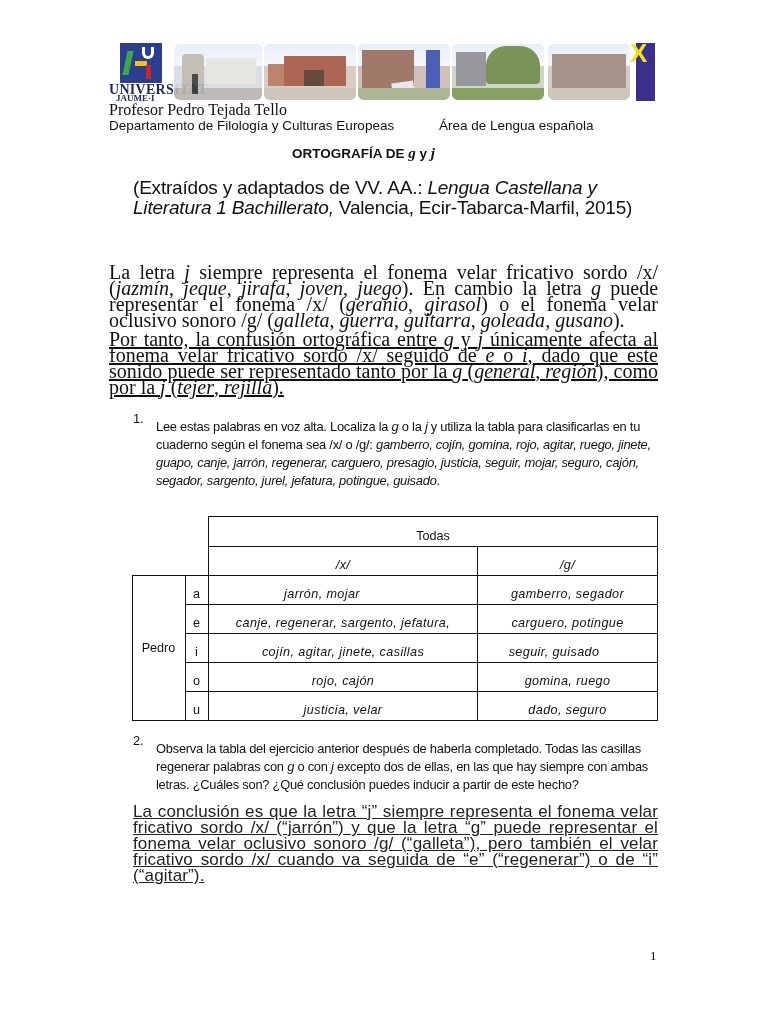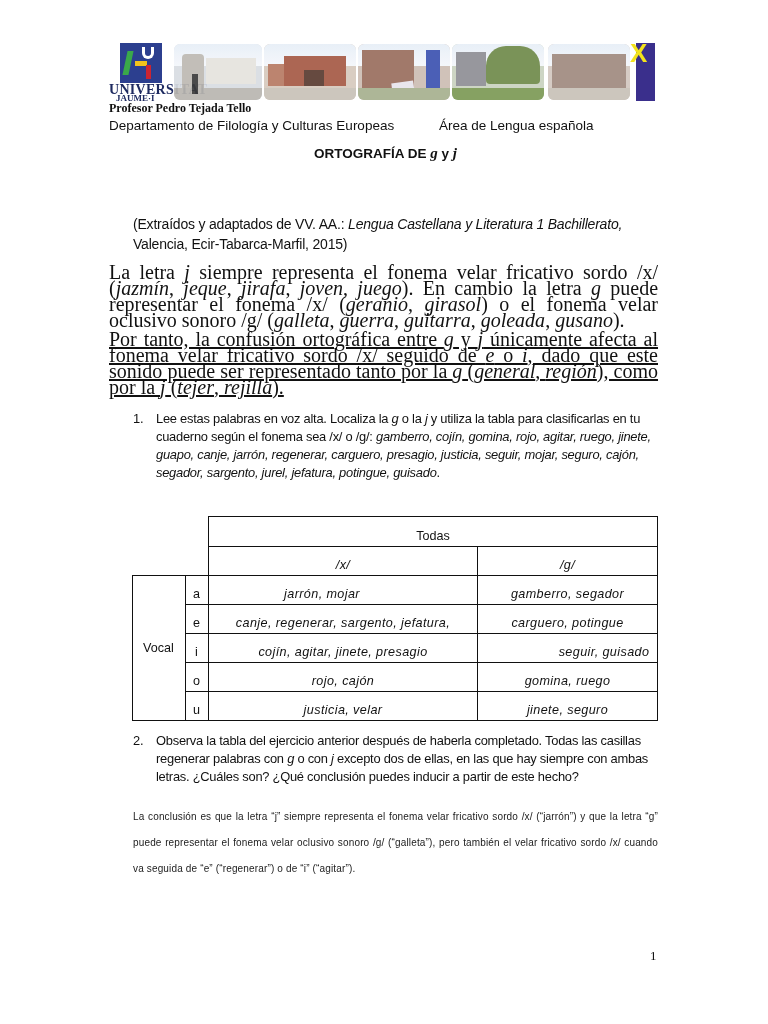--- a/index.html
+++ b/index.html
@@ -16,39 +16,39 @@
   .logo-u { left: 22px; top: 4px; width: 12px; height: 12px; border: 3px solid #ffffff; border-top: none; border-radius: 0 0 7px 7px; box-sizing: border-box; }
   .uni-text { left: 109px; top: 85px; font-size: 14px; line-height: 9px; font-weight: bold; color: #1e2a60; letter-spacing: 0.3px; }
   .uni-text2 { left: 116px; top: 94px; font-size: 9px; line-height: 9px; font-weight: bold; color: #1e2a60; }
   .photo { top: 44px; height: 56px; border-radius: 6px; opacity: 0.92; }
   .photo .sky { position: absolute; left: 0; top: 0; right: 0; height: 40%; background: linear-gradient(#e7eef7, #f4f7fb); border-radius: 6px 6px 0 0; }
   .photo .bldg { position: absolute; }
   .photo .ground { position: absolute; left: 0; right: 0; bottom: 0; height: 22%; background: #c8c2b8; border-radius: 0 0 6px 6px; }
   .anniv { left: 636px; top: 43px; width: 19px; height: 58px; background: #3a2f8c; }
   .anniv-x { left: 630px; top: 40px; font-size: 26px; line-height: 26px; font-weight: bold; color: #f3e21c; }
 
-  .prof { left: 109px; top: 101px; font-size: 12px; font-weight: bold; }
+  .prof { left: 109px; top: 101px; font-size: 16px; font-weight: normal; }
   .dept { left: 109px; top: 118px; font-size: 13.5px; }
   .area { left: 439px; top: 118px; font-size: 13.5px; }
 
-  .title { left: 292px; top: 145px; font-size: 13.5px; font-weight: bold; margin-left: 22px; }
+  .title { left: 292px; top: 145px; font-size: 13.5px; font-weight: bold; }
   .title i { font-family: "Liberation Serif", serif; font-size: 15px; }
-  .source { left: 133px; top: 178px; width: 530px; font-size: 14px; line-height: 20px; letter-spacing: -0.2px; margin-top: 36px; }
+  .source { left: 133px; top: 178px; width: 530px; font-size: 19px; line-height: 20px; letter-spacing: -0.2px; }
 
   .para { left: 109px; width: 549px; font-size: 20px; line-height: 16px; text-align: justify; margin-top: 16px; }
   .para1 { top: 248px; }
   .para2 { top: 315px; text-decoration: underline; }
 
   .q { left: 133px; width: 525px; font-size: 12.9px; line-height: 18px; letter-spacing: -0.25px; }
   .q-num { position: absolute; left: 0; top: 0; }
-  .q-body { margin-left: 23px; }
+  .q-body { margin-left: 23px; margin-top: 8px; }
   .q1 { top: 410px; }
   .q2 { top: 732px; }
 
-  .answer { left: 133px; top: 804px; width: 525px; font-size: 10px; line-height: 26px; text-align: justify; letter-spacing: 0.15px; color: #222; }
+  .answer { left: 133px; top: 804px; width: 525px; font-size: 17px; line-height: 16px; text-align: justify; letter-spacing: 0.15px; color: #222; text-decoration: underline; }
 
   .pagenum { left: 650px; top: 948px; font-size: 13px; }
 
   
   .tbl { font-family: "Liberation Sans", sans-serif; font-size: 12.6px; }
   .cell { position: absolute; box-sizing: border-box; display: flex; align-items: flex-end; justify-content: center; padding-bottom: 3px; }
   .line { position: absolute; background: #111; }
   .it { font-style: italic; letter-spacing: 0.4px; }
 </style>
 </head>
@@ -133,46 +133,46 @@
   <div class="line" style="left:132px;top:575px;width:1px;height:146px;"></div>
   <div class="line" style="left:185px;top:575px;width:1px;height:146px;"></div>
   <div class="line" style="left:208px;top:516px;width:1px;height:205px;"></div>
   <div class="line" style="left:477px;top:546px;width:1px;height:175px;"></div>
   <div class="line" style="left:657px;top:516px;width:1px;height:205px;"></div>
 
   <div class="cell" style="left:208px;top:516px;width:450px;height:30px;">Todas</div>
   <div class="cell it" style="left:208px;top:546px;width:270px;height:29px;">/x/</div>
   <div class="cell it" style="left:477px;top:546px;width:181px;height:29px;">/g/</div>
 
-  <div class="cell" style="left:132px;top:575px;width:53px;height:146px;align-items:center;padding-bottom:0;">Vocal</div>
+  <div class="cell" style="left:132px;top:575px;width:53px;height:146px;align-items:center;padding-bottom:0;">Pedro</div>
 
   <div>
     <div class="cell" style="left:185px;top:575px;width:23px;height:29px;">a</div>
     <div class="cell it" style="left:208px;top:575px;width:228px;height:29px;">jarrón, mojar</div>
     <div class="cell it" style="left:477px;top:575px;width:181px;height:29px;">gamberro, segador</div>
   </div>
   <div>
     <div class="cell" style="left:185px;top:604px;width:23px;height:29px;">e</div>
     <div class="cell it" style="left:208px;top:604px;width:270px;height:29px;">canje, regenerar, sargento, jefatura,</div>
     <div class="cell it" style="left:477px;top:604px;width:181px;height:29px;">carguero, potingue</div>
   </div>
   <div>
     <div class="cell" style="left:185px;top:633px;width:23px;height:29px;">i</div>
-    <div class="cell it" style="left:208px;top:633px;width:270px;height:29px;">cojín, agitar, jinete, presagio</div>
-    <div class="cell it" style="left:502px;top:633px;width:204px;height:29px;">seguir, guisado</div>
+    <div class="cell it" style="left:208px;top:633px;width:270px;height:29px;">cojín, agitar, jinete, casillas</div>
+    <div class="cell it" style="left:452px;top:633px;width:204px;height:29px;">seguir, guisado</div>
   </div>
   <div>
     <div class="cell" style="left:185px;top:662px;width:23px;height:29px;">o</div>
     <div class="cell it" style="left:208px;top:662px;width:270px;height:29px;">rojo, cajón</div>
     <div class="cell it" style="left:477px;top:662px;width:181px;height:29px;">gomina, ruego</div>
   </div>
   <div>
     <div class="cell" style="left:185px;top:691px;width:23px;height:29px;">u</div>
     <div class="cell it" style="left:208px;top:691px;width:270px;height:29px;">justicia, velar</div>
-    <div class="cell it" style="left:477px;top:691px;width:181px;height:29px;">jinete, seguro</div>
+    <div class="cell it" style="left:477px;top:691px;width:181px;height:29px;">dado, seguro</div>
   </div>
 </div>
 
 <div class="abs q q2 sans">
   <span class="q-num">2.</span>
   <div class="q-body"><span>Observa la tabla del ejercicio anterior después de haberla completado. Todas las casillas regenerar palabras con </span><i>g</i><span> o con </span><i>j</i><span> excepto dos de ellas, en las que hay siempre con ambas letras. ¿Cuáles son? ¿Qué conclusión puedes inducir a partir de este hecho?</span></div>
 </div>
 
 <div class="abs answer sans">La conclusión es que la letra “j” siempre representa el fonema velar fricativo sordo /x/ (“jarrón”) y que la letra “g” puede representar el fonema velar oclusivo sonoro /g/ (“galleta”), pero también el velar fricativo sordo /x/ cuando va seguida de “e” (“regenerar”) o de “i” (“agitar”).</div>
 

